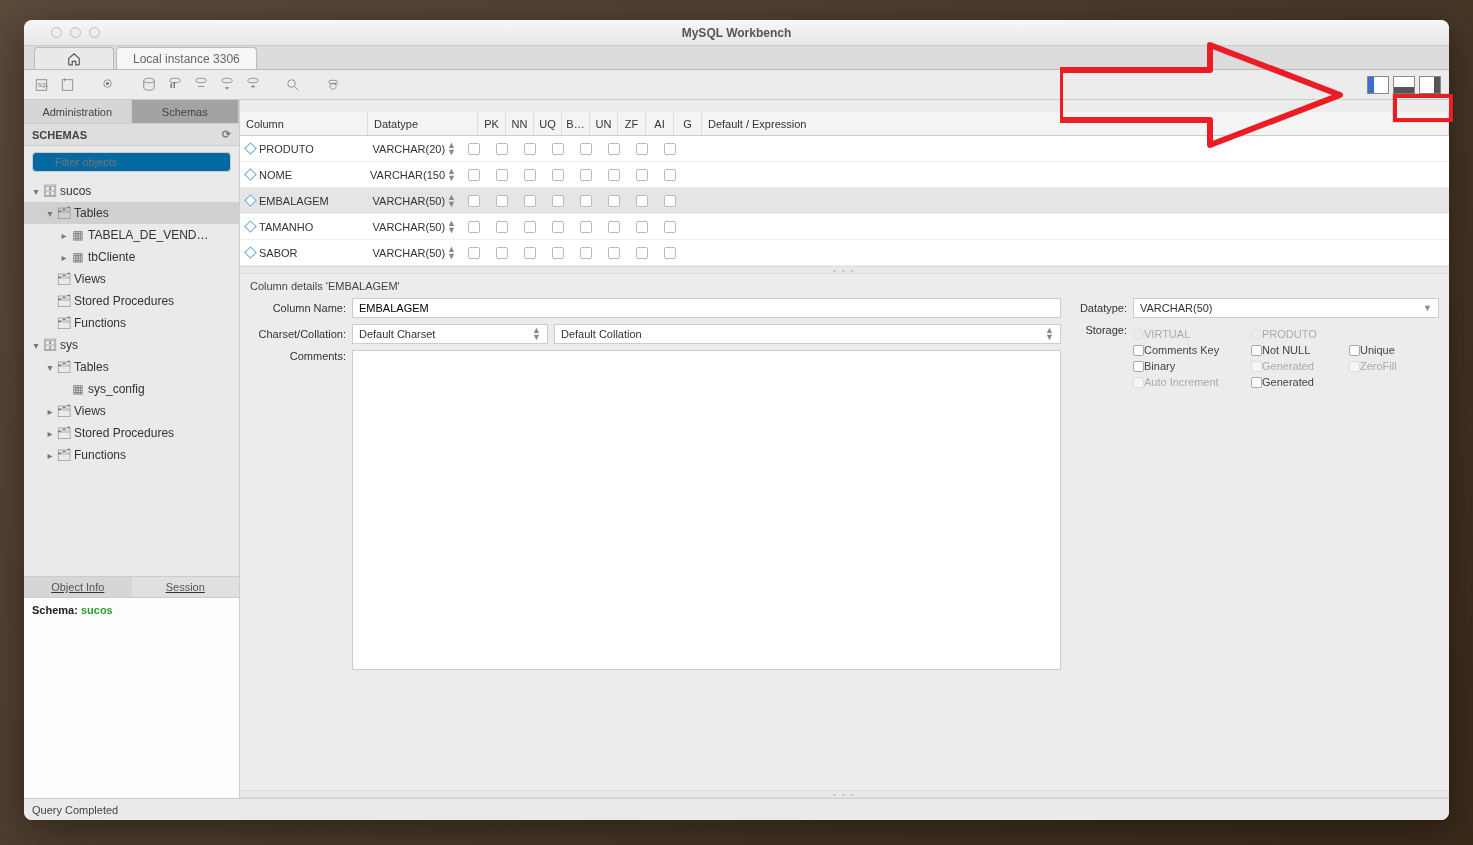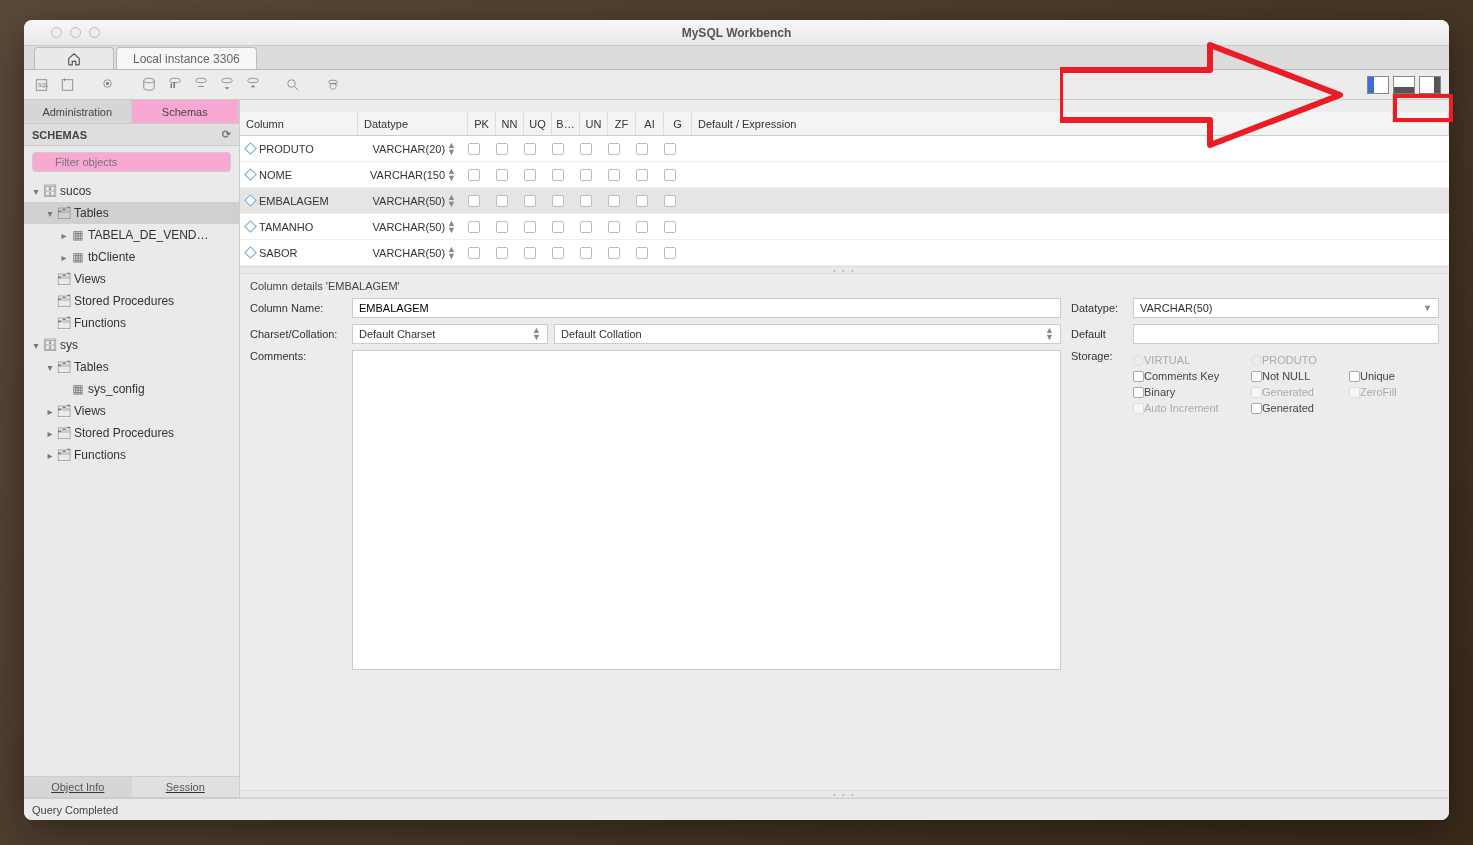--- a/index.html
+++ b/index.html
@@ -15,66 +15,66 @@
   .toolbar { height:30px; background:#ececec; border-bottom:1px solid #ccc; display:flex; align-items:center; padding:0 8px; gap:4px;}
   .tbicon { width:22px; height:22px; display:flex; align-items:center; justify-content:center; color:#555; }
   .tbicon svg { width:18px; height:18px; }
   .tbsep { width:10px; }
   .panelicons { margin-left:auto; display:flex; gap:4px; align-items:center;}
   .pbtn { width:22px; height:18px; border:1px solid #888; background:#fff; position:relative; }
   .pbtn .bar { position:absolute; background:#555; }
   .highlight-box { position:absolute; border:4px solid #ec1c24; box-shadow:0 0 0 1px rgba(0,0,0,.1); }
   .mainrow { flex:1; display:flex; min-height:0; }
   .sidebar { width:216px; background:#eaeaea; border-right:1px solid #ccc; display:flex; flex-direction:column; }
-  .sidetabs { height:24px; display:flex; background:#f9a8d4; border-bottom:1px solid #ccc;}
+  .sidetabs { height:24px; display:flex; background:#a3a3a3; border-bottom:1px solid #ccc;}
   .sidetab { flex:1; display:flex; align-items:center; justify-content:center; font-size:11px; color:#444; border-right:1px solid #ccc;}
   .sidetab.inactive { background:#d6d6d6; }
   .schemhead { height:22px; display:flex; align-items:center; padding:0 8px; background:#dedede; border-bottom:1px solid #ccc; font-size:11px; font-weight:600; color:#444; position:relative;}
   .refresh { position:absolute; right:8px; color:#777;}
   .searchwrap { padding:6px 8px; }
-  .search { width:100%; height:20px; border:1px solid #ccc; border-radius:4px; padding:0 6px 0 22px; font-size:11px; background:#f9a8d4; position:relative;}
+  .search { width:100%; height:20px; border:1px solid #ccc; border-radius:4px; padding:0 6px 0 22px; font-size:11px; background:#0369a1; position:relative;}
   .searchwrap { position:relative; }
   .searchicon { position:absolute; left:14px; top:9px; color:#999; font-size:11px;}
   .tree { flex:1; overflow:auto; padding:2px 0;}
   .treerow { display:flex; align-items:center; height:22px; font-size:12px; color:#333; padding-right:4px; white-space:nowrap; overflow:hidden;}
   .treerow.sel { background:#d0d0d0; }
   .arrow { width:12px; text-align:center; color:#777; font-size:10px; }
   .ticon { width:16px; display:flex; justify-content:center; color:#777; }
   .treerow span.lbl { margin-left:2px; }
   .objinfo-tabs { height:22px; display:flex; border-top:1px solid #ccc; border-bottom:1px solid #ccc; background:#e0e0e0;text-decoration:underline;}
   .objinfo-tabs .t { flex:1; display:flex; align-items:center; justify-content:center; font-size:11px; color:#555;}
   .objinfo-tabs .t.inactive { background:#d6d6d6; }
   .objinfo { flex:0 0 200px; background:#fdfdfd; padding:6px 8px; font-size:11px; }
   .objinfo b { color:#222; }
   .objinfo .schemaval { color:#2a9d2a; font-weight:600;}
   .content { flex:1; display:flex; flex-direction:column; min-width:0; background:#ececec;}
   .gridhead { display:flex; background:#f4f4f4; border-bottom:1px solid #ccc; height:24px; align-items:stretch; font-size:11px; color:#333;}
   .gh { border-right:1px solid #ddd; display:flex; align-items:center; padding:0 6px; }
-  .gh.col { width:118px;}
+  .gh.col { width:128px;}
   .gh.dt { width:110px;}
   .gh.chk { width:28px; justify-content:center;}
   .gh.def { flex:1; }
   .gridbody { background:#ffffff; }
   .gr { display:flex; height:26px; align-items:center; border-bottom:1px solid #eee; font-size:11px;}
   .gr.sel { background:#e5e5e5;}
   .gc.col { width:110px; display:flex; align-items:center; padding-left:6px; gap:4px;}
   .gc.dt { width:110px; display:flex; align-items:flex-start; justify-content:flex-end; padding-right:4px;}
   .dtsel { display:flex; align-items:center; gap:2px;}
   .chkc { width:28px; display:flex; justify-content:center;}
   .chkbox { width:12px; height:12px; border:1px solid #bbb; border-radius:2px; background:#fff;}
   .diamond { width:9px; height:9px; border:1px solid #6aa6d6; transform:rotate(45deg); background:#fff;}
   .updn { color:#888; font-size:9px; line-height:7px;}
   .splitdrag { height:8px; background:#e8e8e8; border-top:1px solid #ddd; border-bottom:1px solid #ddd; display:flex; align-items:center; justify-content:center; color:#bbb; font-size:8px; letter-spacing:2px;}
   .details { background:#ececec; padding:6px 10px; font-size:11px; color:#333;}
   .details .hdr { font-size:11px; color:#444; margin-bottom:6px;}
   .formrow { display:flex; gap:10px; }
   .lcol { width:812px; }
   .rcol { flex:1; }
   .frow { display:flex; align-items:center; margin-bottom:6px; gap:6px;}
-  .flabel { width:96px; text-align:left; color:#333; font-size:11px;}
+  .flabel { width:96px; text-align:right; color:#333; font-size:11px;}
   .finput { flex:1; height:20px; border:1px solid #ccc; background:#fff; padding:0 6px; font-size:11px;}
   .fselect { flex:1; height:20px; border:1px solid #ccc; background:#fff; padding:0 6px; font-size:11px; display:flex; align-items:center; justify-content:space-between;}
   .ftext { flex:1; height:320px; border:1px solid #ccc; background:#fff; resize:none; font-size:11px; padding:4px;}
   .optsgrid { display:grid; grid-template-columns: 110px 90px 90px; gap:4px 8px; font-size:11px; color:#444; align-items:center; margin-top:4px;}
   .optsgrid .radio, .optsgrid .ck { display:flex; align-items:center; gap:0;}
   .optsgrid .disabled { color:#aaa;}
   .rdot { width:11px; height:11px; border:1px solid #aaa; border-radius:50%; }
   .ckb { width:11px; height:11px; border:1px solid #aaa; border-radius:2px; background:#fff;}
   .optsgrid .ckb.dis { border-color:#ddd; background:#f6f6f6;}
   .rdot.dis { border-color:#ddd;}
@@ -273,20 +273,24 @@
         <div class="treerow" style="padding-left:20px">
             <span class="arrow">▸</span>
             <span class="ticon">🗂</span>
             <span class="lbl">Functions</span>
           </div>
       </div>
       <div class="objinfo-tabs">
         <div class="t inactive">Object Info</div>
         <div class="t">Session</div>
       </div>
+      <div class="objinfo">
+        <b>Schema:</b>
+        <span class="schemaval">sucos</span>
+      </div>
     </div>
 
     <div class="content">
 
       <div style="height:12px"></div>
 
       <div class="gridhead">
         <div class="gh col">Column</div>
         <div class="gh dt">Datatype</div>
         <div class="gh chk">PK</div>
@@ -514,24 +518,20 @@
             </div>
           </div>
           <div class="rcol">
             <div class="frow">
               <div class="flabel" style="width:56px">Datatype:</div>
               <div class="fselect">
                   <span>VARCHAR(50)</span>
                   <span style="color:#888;font-size:9px">▼</span>
                 </div>
             </div>
-            <div class="frow">
-              <div class="flabel" style="width:56px">Default</div>
-              <input class="finput" value="" style="">
-            </div>
             <div class="frow" style="align-items:flex-start">
               <div class="flabel" style="width:56px">Storage:</div>
               <div class="optsgrid">
                 <div class="radio disabled">
                     <div class="rdot dis"></div>
                     <span>VIRTUAL</span>
                   </div>
                 <div class="radio disabled">
                     <div class="rdot dis"></div>
                     <span>PRODUTO</span>

